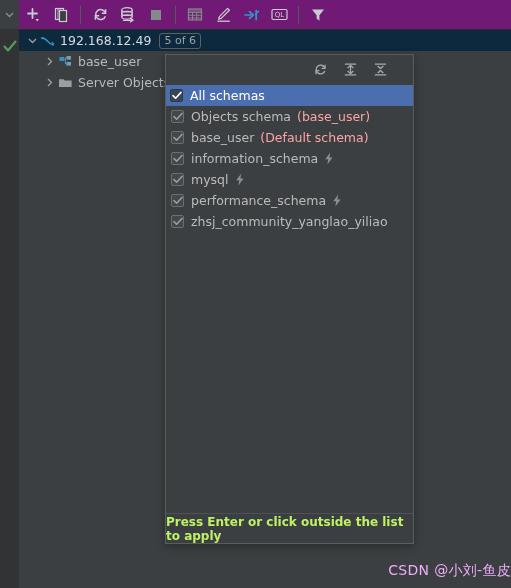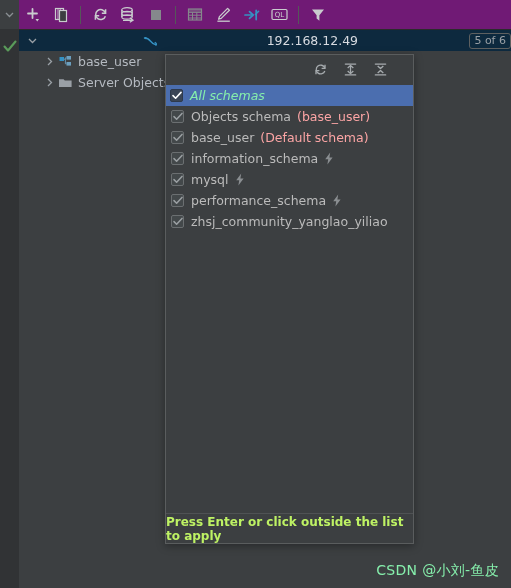--- a/index.html
+++ b/index.html
@@ -76,21 +76,20 @@
     display: flex;
     align-items: center;
     box-sizing: border-box;
     white-space: nowrap;
     font-size: 12.5px;
   }
   .tree-row.root {
     background: #0d293e;
     color: #d7dae0;
     padding-left: 6px;
-    justify-content: space-between;
   }
   .tree-row.child {
     padding-left: 24px;
     color: #b5bac1;
   }
   .twisty {
     width: 14px; height: 14px;
     display: inline-flex; align-items: center; justify-content: center;
     flex: 0 0 auto;
   }
@@ -147,24 +146,23 @@
     display: flex;
     align-items: center;
     padding-left: 5px;
     box-sizing: border-box;
     white-space: nowrap;
     font-size: 12.5px;
     color: #bbbbbb;
   }
   .li.sel {
     background: #4b6eaf;
-    color: #86efac;
+    color: #ffffff;
     margin-left: -1px;
     margin-right: -1px;
-    font-style: italic;
   }
   .cbx {
     width: 13px; height: 13px;
     box-sizing: border-box;
     border: 1px solid #6b6f71;
     background: #43484a;
     border-radius: 2px;
     margin-right: 7px;
     flex: 0 0 auto;
     display: flex; align-items: center; justify-content: center;
@@ -193,24 +191,24 @@
     align-items: center;
     justify-content: center;
     color: #bef264;
     font-size: 12px;
     font-weight: bold;
   }
 
   
   .watermark {
     position: absolute;
-    right: 12px;
+    right: 0;
     bottom: 8px;
     font-size: 14px;
-    color: #86efac;
+    color: #f0abfc;
     z-index: 9;
     letter-spacing: .3px;
   }
 </style>
 </head>
 <body>
 
 <div class="gutter">
   <div class="gutter-chevron">
     <svg width="9" height="6" viewBox="0 0 9 6">

